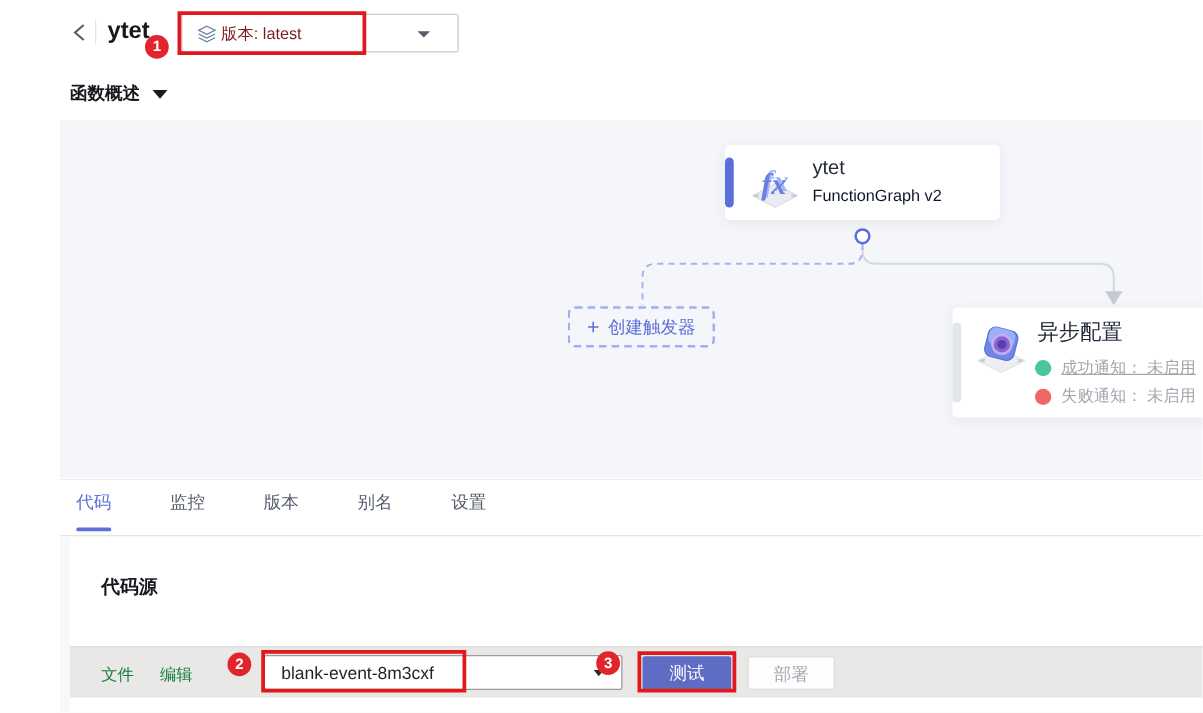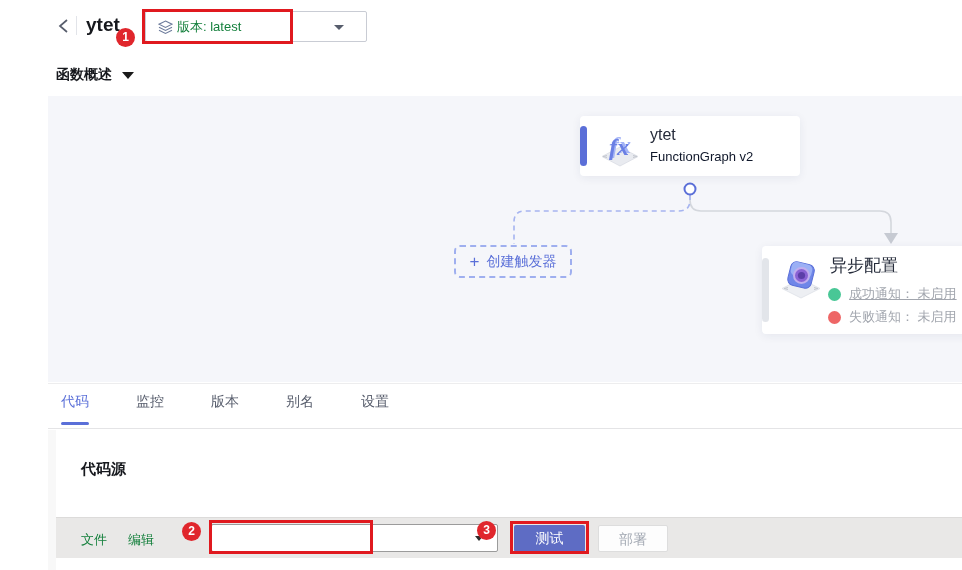--- a/index.html
+++ b/index.html
@@ -7,21 +7,21 @@
   body { font-family:"Liberation Sans","DejaVu Sans",sans-serif; }
   #app { position:relative; width:962px; height:570px; overflow:hidden; background:#fff;margin-left:48px; }
 
   
   .header { position:absolute; left:0; top:0; width:962px; height:52px; background:#fff; }
   .back-btn { position:absolute; left:8px; top:16px; width:16px; height:20px; cursor:pointer; }
   .hdr-divider { position:absolute; left:28px; top:16px; width:1px; height:19px; background:#e2e4e9; }
   .fn-title { position:absolute; left:38px; top:14px; font-size:19px; font-weight:bold; color:#16181d; }
   .ver-select { position:absolute; left:97px; top:11px; width:222px; height:31px; background:#fff;
     border:1px solid #c9ccd4; border-radius:2px; cursor:pointer; }
-  .ver-label { position:absolute; left:31px; top:0; line-height:29px; font-size:13px; color:#15803d; }
+  .ver-label { position:absolute; left:31px; top:0; line-height:29px; font-size:13px; color:#7f1d1d; }
   .layers-ico { position:absolute; left:12px; top:8px; }
   .ver-caret { position:absolute; right:22px; top:13px; width:0; height:0;
     border-left:5px solid transparent; border-right:5px solid transparent; border-top:5px solid #575d6c; }
 
   
   .overview-row { position:absolute; left:0; top:52px; width:962px; height:45px; background:#fff; }
   .overview-label { position:absolute; left:8px; top:14px; font-size:14px; font-weight:bold; color:#16181d; cursor:pointer;text-align:right; }
   .overview-caret { position:absolute; left:74px; top:20px; width:0; height:0;
     border-left:6px solid transparent; border-right:6px solid transparent; border-top:7px solid #1a1a1a; }
 
@@ -186,20 +186,21 @@
 
   <div class="below"></div>
   <div class="panel">
     <div class="code-heading">代码源</div>
 
     <div class="toolbar">
       <span class="menu-item m0">文件</span>
       <span class="menu-item m1">编辑</span>
 
       <div class="file-select">
+        <span class="val">blank-event-8m3cxf</span>
         <span class="sel-caret"></span>
       </div>
 
       <div class="btn btn-test">测试</div>
       <div class="btn btn-deploy">部署</div>
 
     </div>
   </div>
 
   <div class="anno-box box-version"></div>

